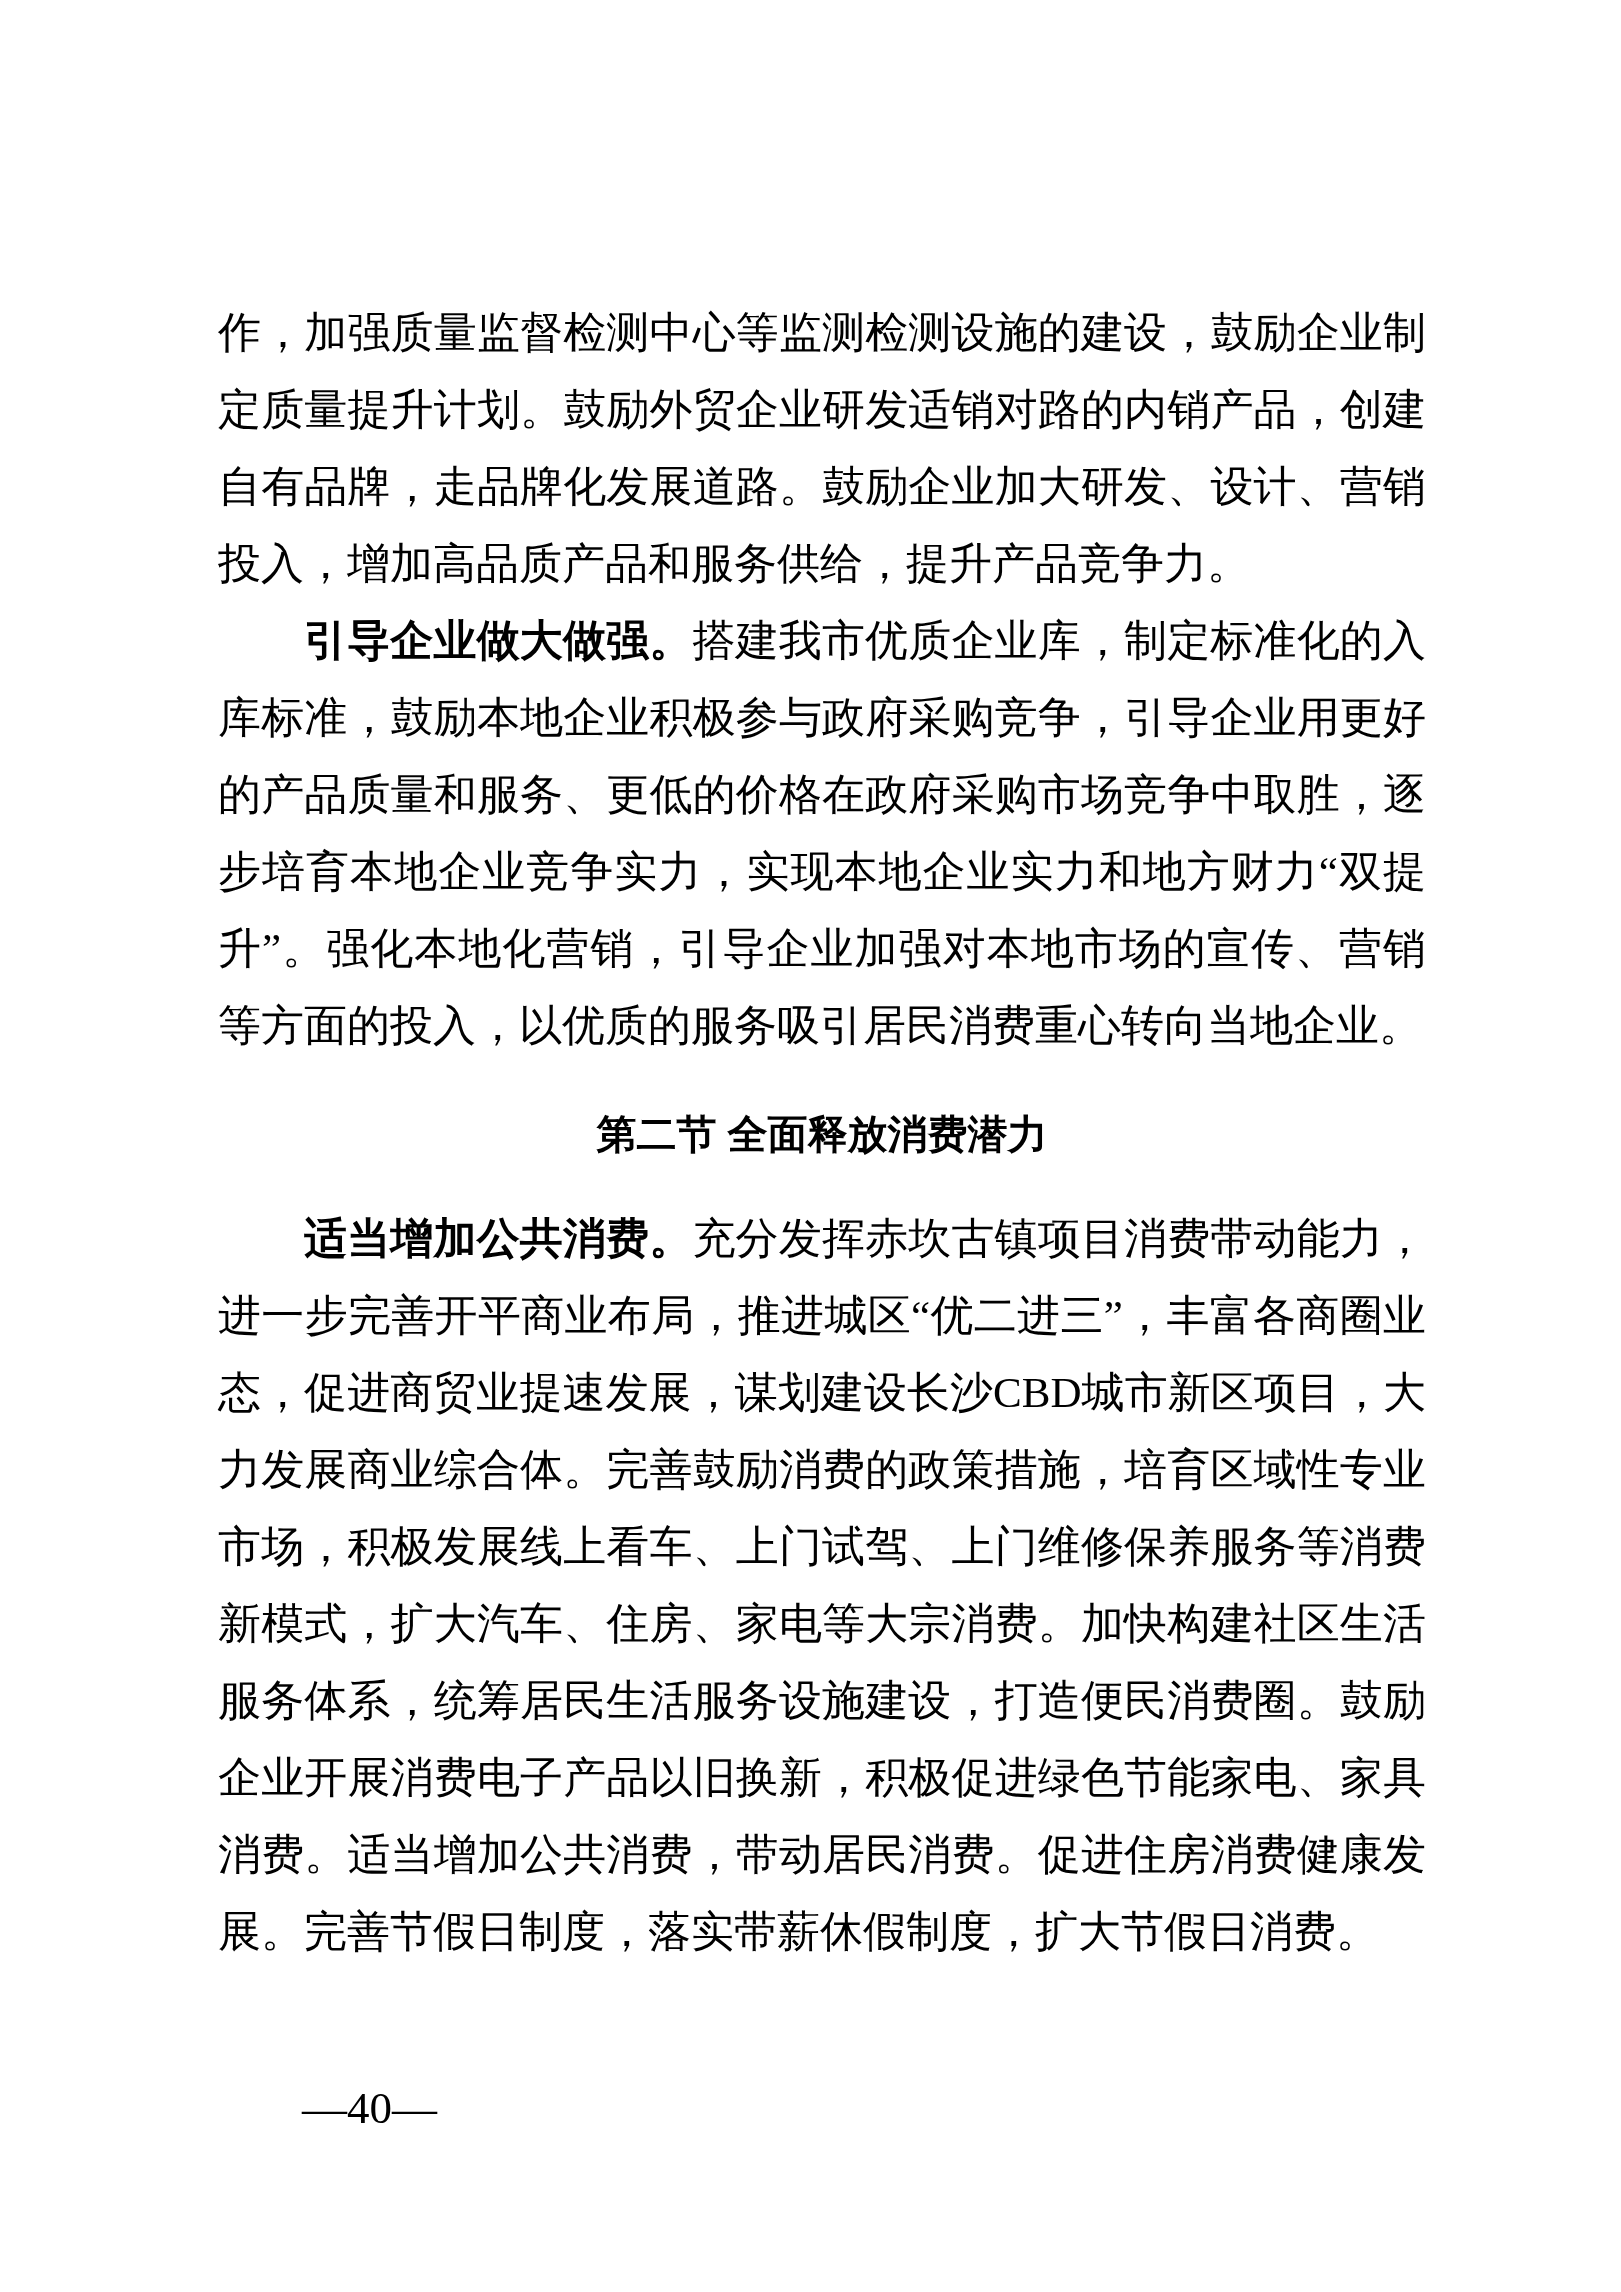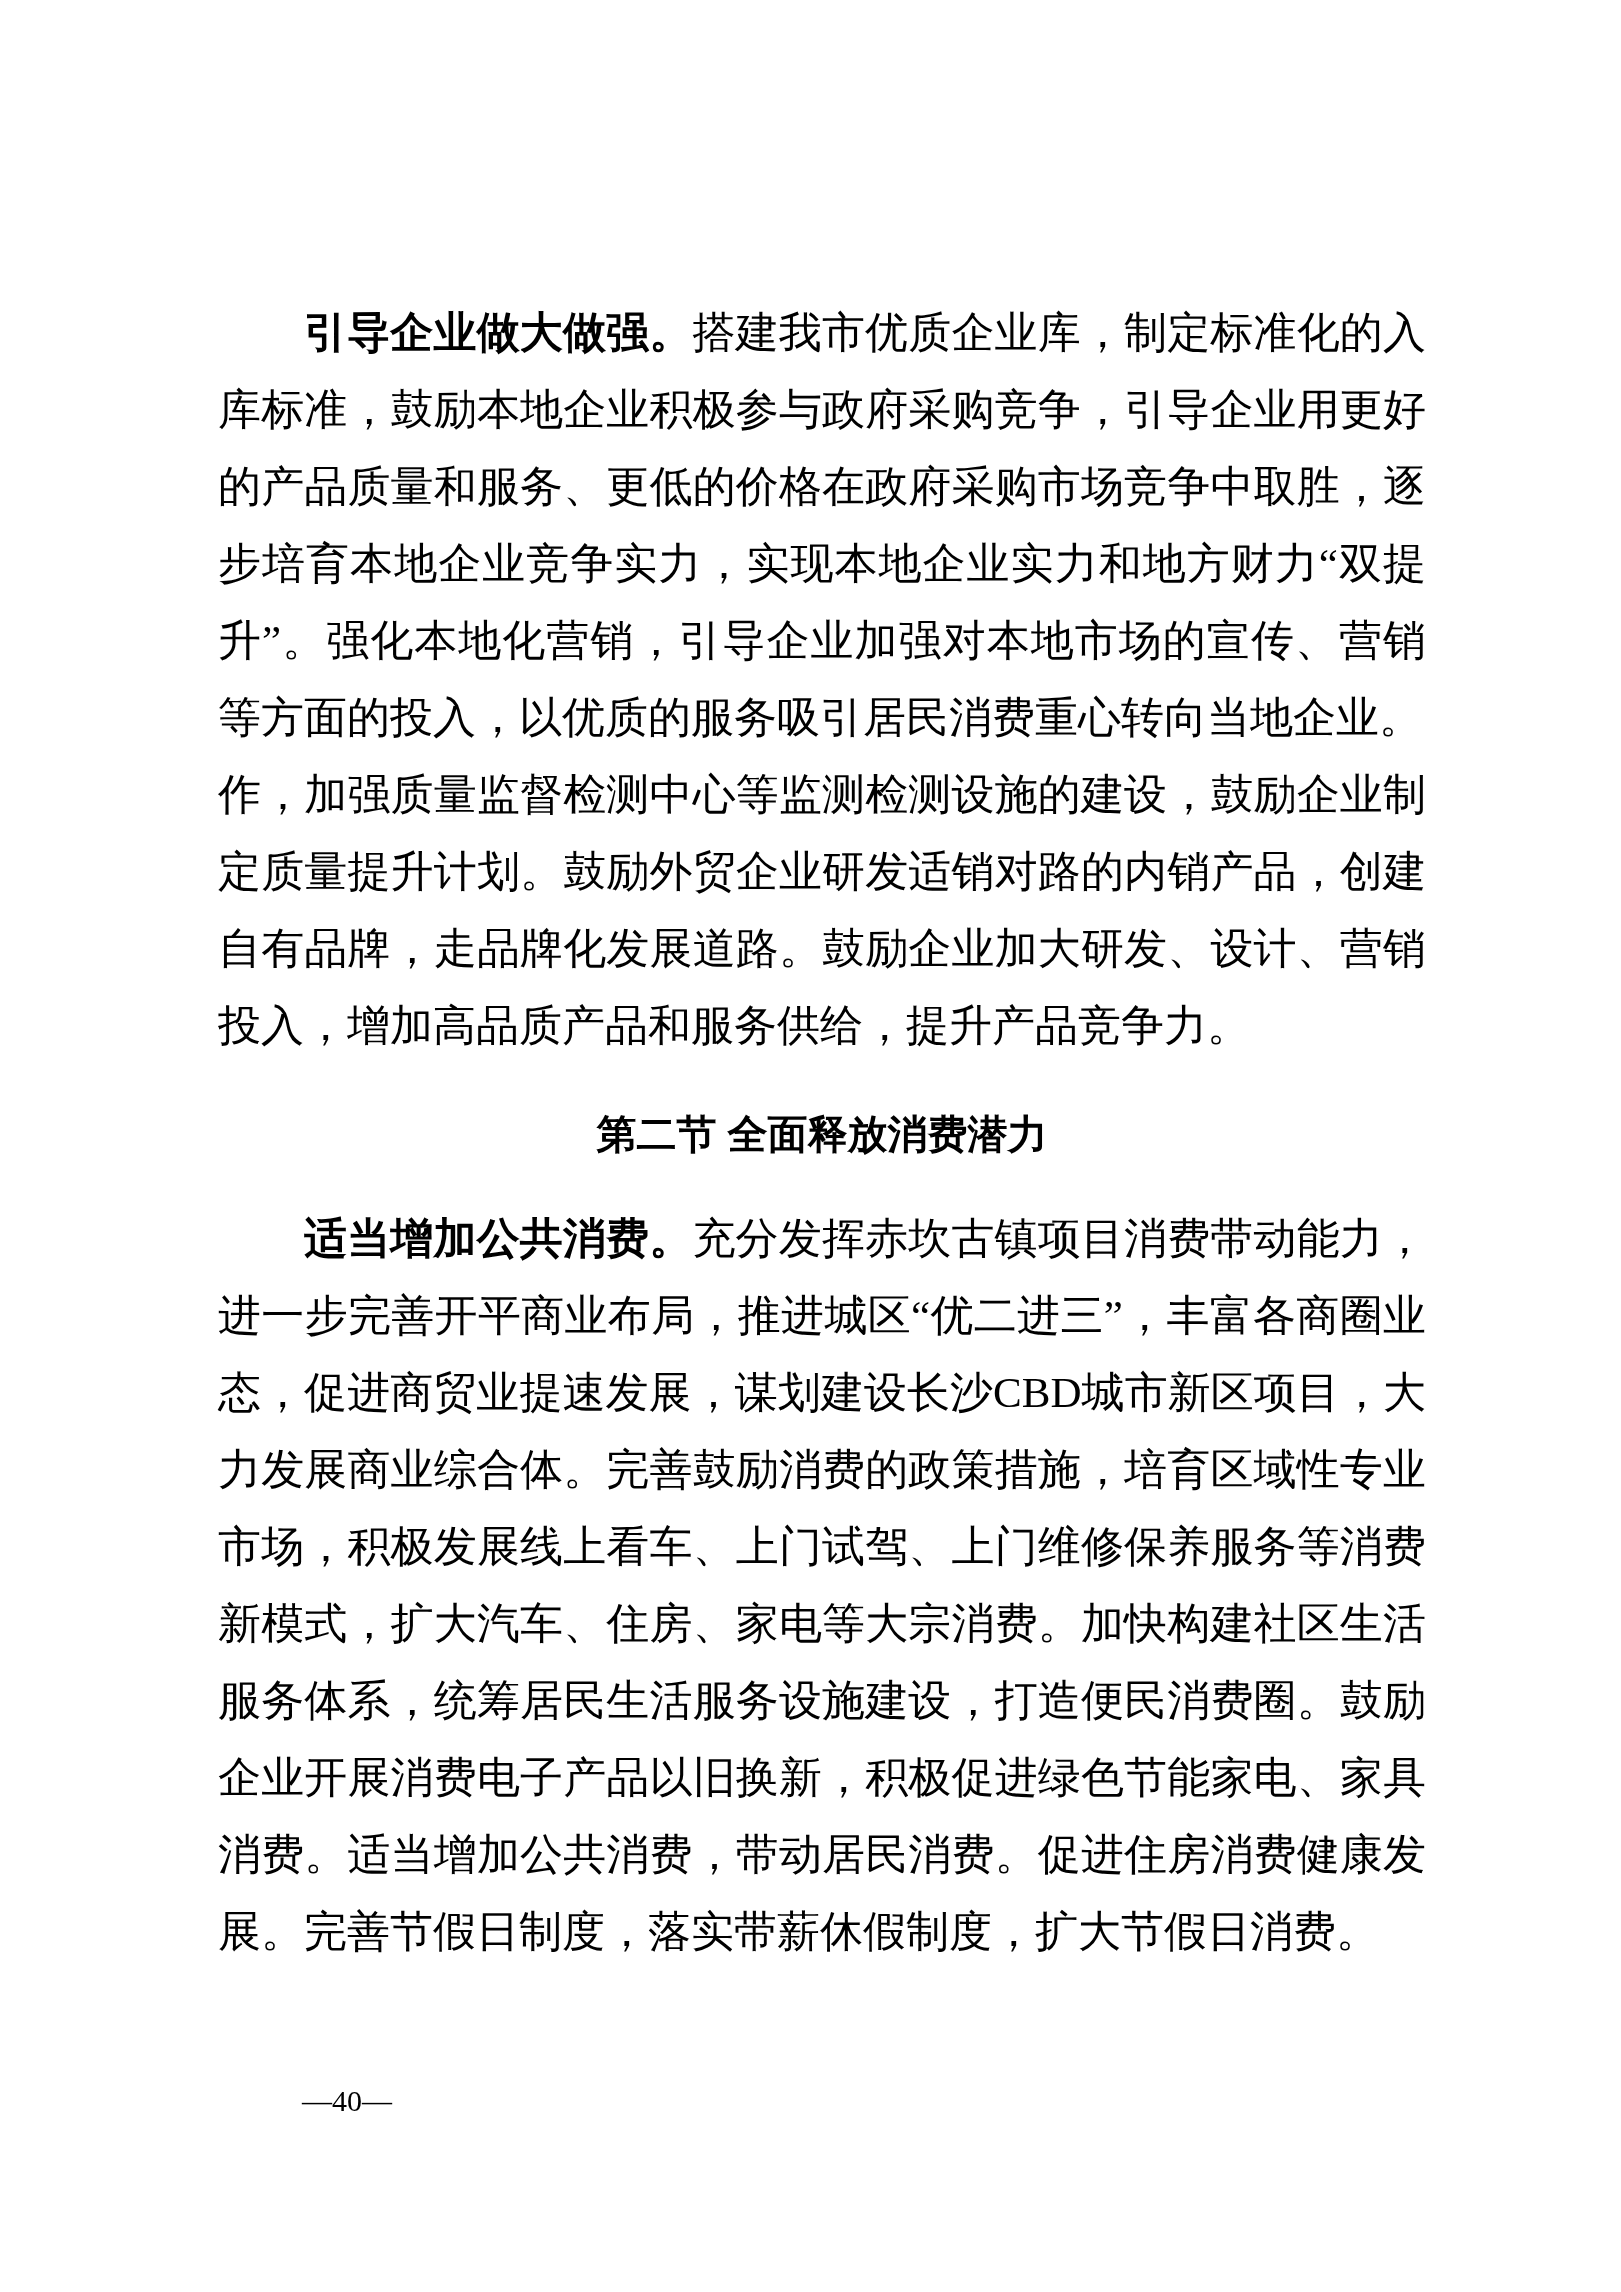--- a/index.html
+++ b/index.html
@@ -46,34 +46,34 @@
     line-height: 77px;
     text-align: center;
     text-indent: 0;
     margin: 32px 0 27.4px 0;
   }
   .page-number {
     position: absolute;
     left: 302px;
     top: 2086px;
     font-family: "Liberation Serif", serif;
-    font-size: 30px;
+    font-size: 45px;
     line-height: 1;
     color: #000000;
   }
 </style>
 </head>
 <body>
 
 <div class="page">
   <div class="content">
 
+    <p class="para continuation"><span>作，加强质量监督检测中心等监测检测设施的建设，鼓励企业制定质量提升计划。鼓励外贸企业研发适销对路的内销产品，创建自有品牌，走品牌化发展道路。鼓励企业加大研发、设计、营销投入，增加高品质产品和服务供给，提升产品竞争力。</span></p>
+
     <p class="para indented"><b class="lead">引导企业做大做强。</b><span>搭建我市优质企业库，制定标准化的入库标准，鼓励本地企业积极参与政府采购竞争，引导企业用更好的产品质量和服务、更低的价格在政府采购市场竞争中取胜，逐步培育本地企业竞争实力，实现本地企业实力和地方财力“双提升”。强化本地化营销，引导企业加强对本地市场的宣传、营销等方面的投入，以优质的服务吸引居民消费重心转向当地企业。</span></p>
-
-    <p class="para continuation"><span>作，加强质量监督检测中心等监测检测设施的建设，鼓励企业制定质量提升计划。鼓励外贸企业研发适销对路的内销产品，创建自有品牌，走品牌化发展道路。鼓励企业加大研发、设计、营销投入，增加高品质产品和服务供给，提升产品竞争力。</span></p>
 
     <h2 class="section-heading">第二节 全面释放消费潜力</h2>
 
     <p class="para indented"><b class="lead">适当增加公共消费。</b><span>充分发挥赤坎古镇项目消费带动能力，进一步完善开平商业布局，推进城区“优二进三”，丰富各商圈业态，促进商贸业提速发展，谋划建设长沙CBD城市新区项目，大力发展商业综合体。完善鼓励消费的政策措施，培育区域性专业市场，积极发展线上看车、上门试驾、上门维修保养服务等消费新模式，扩大汽车、住房、家电等大宗消费。加快构建社区生活服务体系，统筹居民生活服务设施建设，打造便民消费圈。鼓励企业开展消费电子产品以旧换新，积极促进绿色节能家电、家具消费。适当增加公共消费，带动居民消费。促进住房消费健康发展。完善节假日制度，落实带薪休假制度，扩大节假日消费。</span></p>
 
   </div>
 
   <div class="page-number">—40—</div>
 </div>
 

